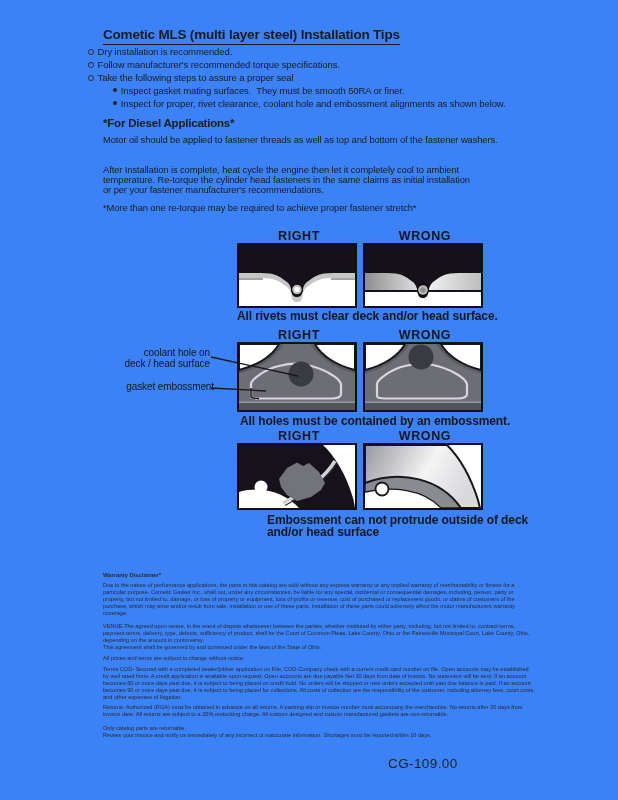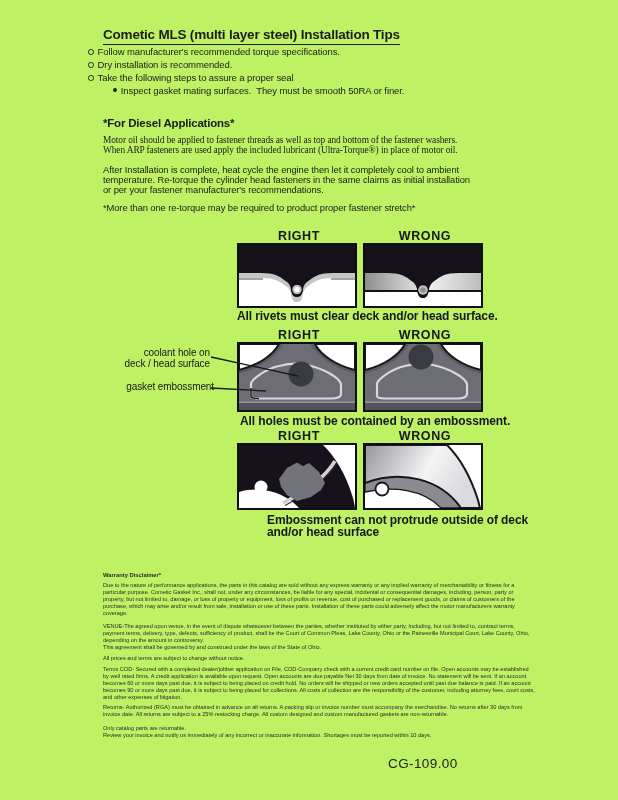--- a/index.html
+++ b/index.html
@@ -1,38 +1,38 @@
 <!DOCTYPE html>
 <html><head>
 <meta charset="utf-8">
 <style>
   html,body{margin:0;padding:0;}
   body{background:#888;}
   .page{
     position:relative; width:618px; height:800px; margin:0 auto;
-    background:#bef264; overflow:hidden;
+    background:#3b82f6; overflow:hidden;
     font-family:"Liberation Sans", sans-serif; color:#1b1b1b;
   }
   .abs{position:absolute;}
   .line{white-space:pre;}
   
   .doc-title{
     left:103px; top:27px; font-size:13.5px; font-weight:bold; letter-spacing:-0.2px;
     border-bottom:1.7px solid #1b1b1b; padding-bottom:2px;
   }
   
   .bullets{left:88px; top:45px; font-size:9.5px; line-height:13px; letter-spacing:-0.1px;}
   .sub-bullets{left:113px; top:84px; font-size:9.5px; line-height:13px; letter-spacing:-0.1px;}
   .b-row{display:flex; align-items:flex-start;}
   .marker-o{width:3.6px;height:3.6px;border:1px solid #2a2a2a;border-radius:50%;margin:4px 4px 0 0;flex:none;}
   .marker-f{width:3.8px;height:3.8px;background:#222;border-radius:50%;margin:4.2px 4px 0 0;flex:none;}
   
   .diesel-heading{left:103px; top:117px; font-size:11.5px; font-weight:bold; letter-spacing:-0.2px;}
   .para{left:103px; font-size:9.4px; line-height:10.1px; letter-spacing:-0.1px;}
-  .p1{top:135px;font-family:Liberation Serif, serif;} .p2{top:165px;} .note{top:203px;}
+  .p1{top:135px;} .p2{top:165px;} .note{top:203px;}
   
   .hdr{width:124px; text-align:center; font-size:12.5px; font-weight:bold; letter-spacing:0.6px; color:#17171b;}
   .panel{border:2px solid #101014; background:#fff; line-height:0;}
   .panel svg{display:block;}
   .r1{top:243px;} .r2{top:342px;} .r3{top:443px;}
   .colL{left:237px;} .colR{left:363px;}
   .caption{font-size:12px; font-weight:bold; letter-spacing:-0.1px; color:#17171b; line-height:11.5px;}
   .lbl{font-size:10px; letter-spacing:-0.1px; color:#17171b; line-height:11px; text-align:right;}
   
   .legal{left:103px; width:432px; font-size:5.6px; line-height:6.9px; color:#2a2a2a; letter-spacing:0;}
@@ -42,49 +42,52 @@
 </head>
 <body>
 
 <div class="page">
 
   <div class="abs doc-title">Cometic MLS (multi layer steel) Installation Tips</div>
 
   <div class="abs bullets">
     <div class="b-row">
       <span class="marker-o"></span>
+      <span class="line">Dry installation is recommended.</span>
+    </div>
+    <div class="b-row">
+      <span class="marker-o"></span>
       <span class="line">Follow manufacturer's recommended torque specifications.</span>
-    </div>
-    <div class="b-row">
-      <span class="marker-o"></span>
-      <span class="line">Dry installation is recommended.</span>
     </div>
     <div class="b-row">
       <span class="marker-o"></span>
       <span class="line">Take the following steps to assure a proper seal</span>
     </div>
   </div>
   <div class="abs sub-bullets">
     <div class="b-row">
       <span class="marker-f"></span>
       <span class="line">Inspect gasket mating surfaces.  They must be smooth 50RA or finer.</span>
+    </div>
+    <div class="b-row">
+      <span class="marker-f"></span>
+      <span class="line">Inspect for proper, rivet clearance, coolant hole and embossment alignments as shown below.</span>
     </div>
   </div>
 
   <div class="abs diesel-heading">*For Diesel Applications*</div>
   <div class="abs para p1">
     <div class="line">Motor oil should be applied to fastener threads as well as top and bottom of the fastener washers.</div>
-    <div class="line">When ARP fasteners are used apply the included lubricant (Ultra-Torque®) in place of motor oil.</div>
   </div>
   <div class="abs para p2">
     <div class="line">After Installation is complete, heat cycle the engine then let it completely cool to ambient</div>
     <div class="line">temperature. Re-torque the cylinder head fasteners in the same claims as initial installation</div>
     <div class="line">or per your fastener manufacturer's recommendations.</div>
   </div>
-  <div class="abs para note">*More than one re-torque may be required to product proper fastener stretch*</div>
+  <div class="abs para note">*More than one re-torque may be required to achieve proper fastener stretch*</div>
 
   <div class="abs hdr colL" style="top:229px;">RIGHT</div>
   <div class="abs hdr colR" style="top:229px;">WRONG</div>
 
   <div class="abs panel colL r1">
     <svg width="116" height="61" viewBox="0 0 116 61">
       <rect x="0" y="0" width="116" height="61" fill="#ffffff"></rect>
       <path d="M0,0 H116 V33 H94 C80,33 76,36 68,42 C61,47.5 66,57 58,57 C50,57 55,47.5 48,42 C40,36 36,33 22,33 H0 Z" fill="#c6c6c6"></path>
       <path d="M0,34 H24" stroke="#4a4a50" stroke-width="1"></path>
       <path d="M92,34 H116" stroke="#4a4a50" stroke-width="1"></path>

